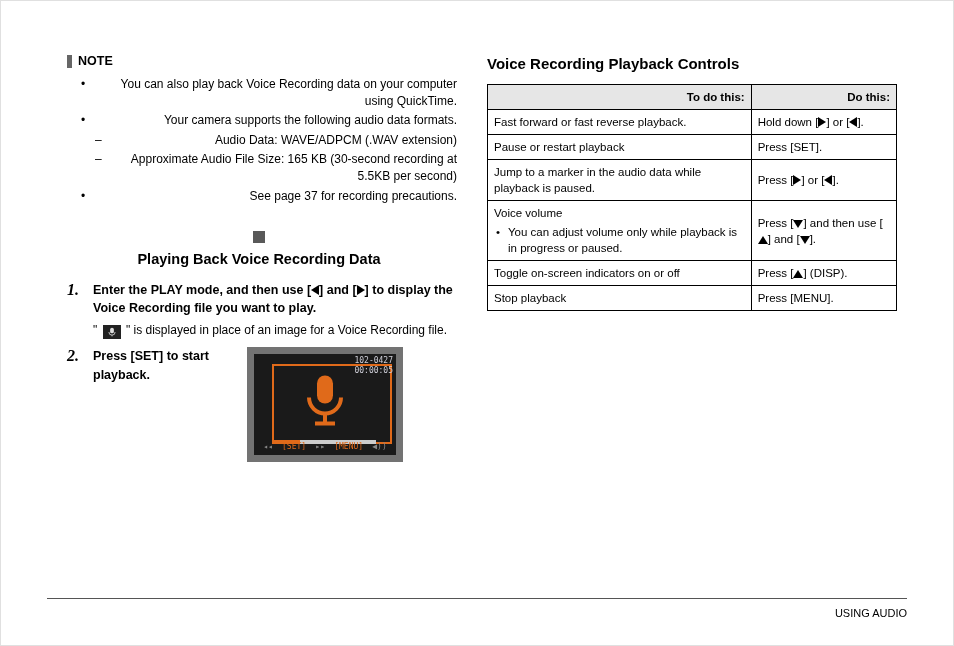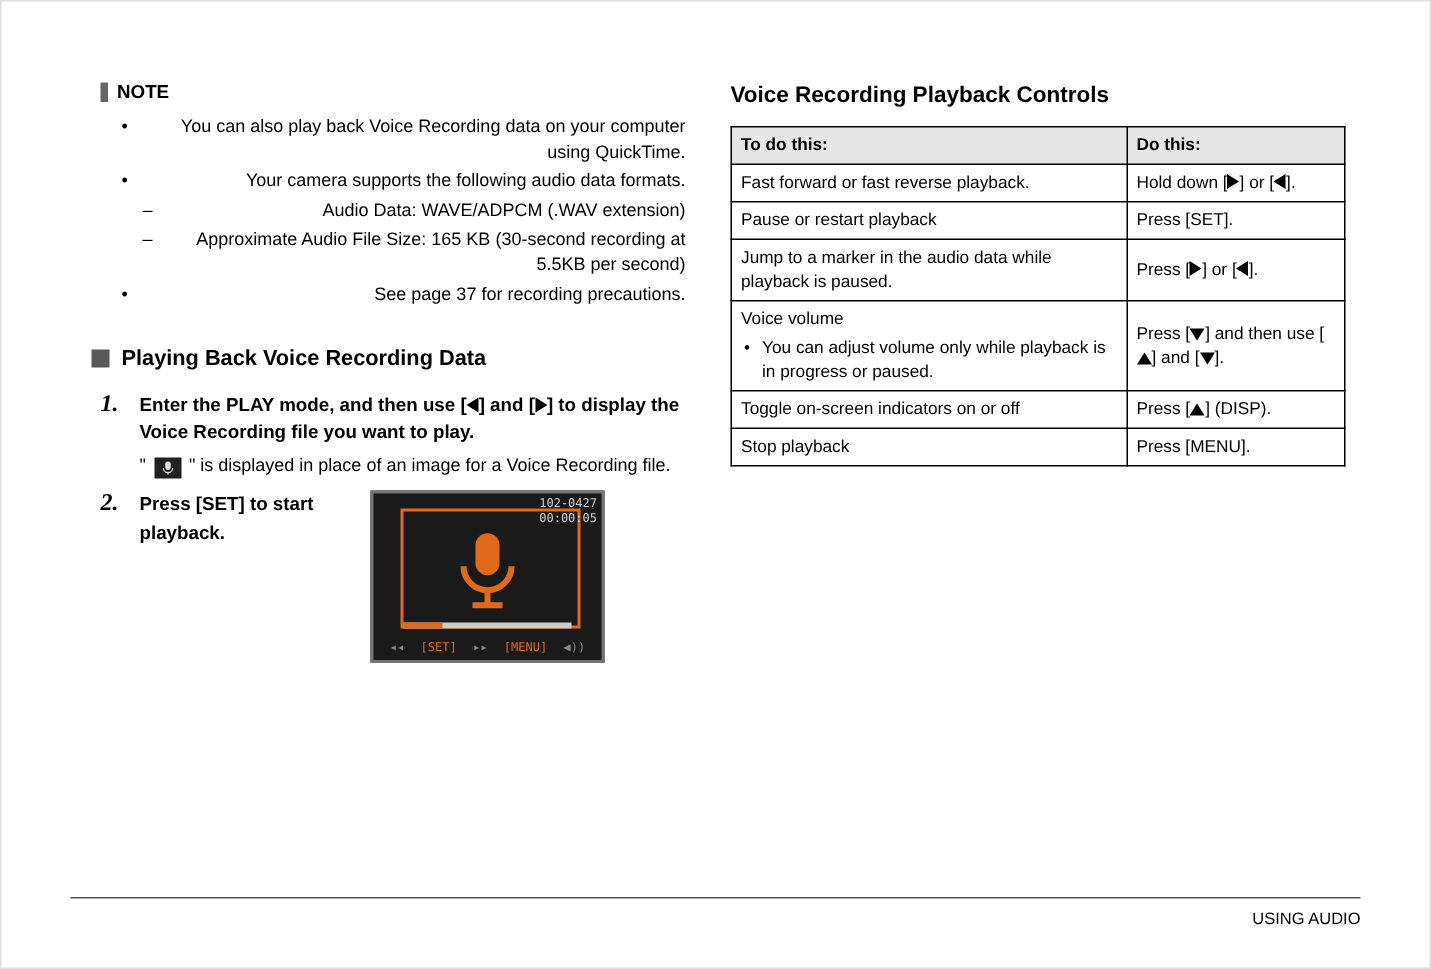--- a/index.html
+++ b/index.html
@@ -72,20 +72,21 @@
     left: -14px;
     top: 0;
   }
   .section-heading {
     font-weight: bold;
     font-size: 14.5px;
     margin: 26px 0 14px -6px;
     display: flex;
     align-items: center;
     gap: 8px;
+    flex-direction: column;
   }
   .sq {
     display: inline-block;
     width: 12px; height: 12px;
     background: #595959;
   }
   .step {
     margin: 8px 0 8px 0;
     display: flex;
     gap: 8px;
@@ -122,21 +123,21 @@
   .step2-row {
     display: flex;
     gap: 14px;
     align-items: flex-start;
   }
   .step2-row .step { flex: 0 0 166px; margin-top: 0; }
   .lcd {
     width: 156px;
     height: 115px;
     background: #1a1a1a;
-    border: 2px solid #737373;
+    border: 7px solid #737373;
     position: relative;
     overflow: hidden;
   }
   .lcd-inner {
     position: absolute;
     left: 18px; top: 10px;
     width: 120px; height: 80px;
     border: 2px solid #e06a1a;
   }
   .lcd-mic {
@@ -192,20 +193,21 @@
   table.ctrl th, table.ctrl td {
     border: 1px solid #000;
     padding: 4px 6px;
     text-align: left;
     vertical-align: middle;
     line-height: 1.4;
   }
   table.ctrl th {
     background: #e6e6e6;
     font-weight: bold;
+    text-align: right;
   }
   .cell-ul {
     margin: 2px 0 0 0;
     padding-left: 14px;
     list-style: none;
   }
   .cell-ul li { position: relative; }
   .cell-ul li::before {
     content: "•";
     position: absolute;

